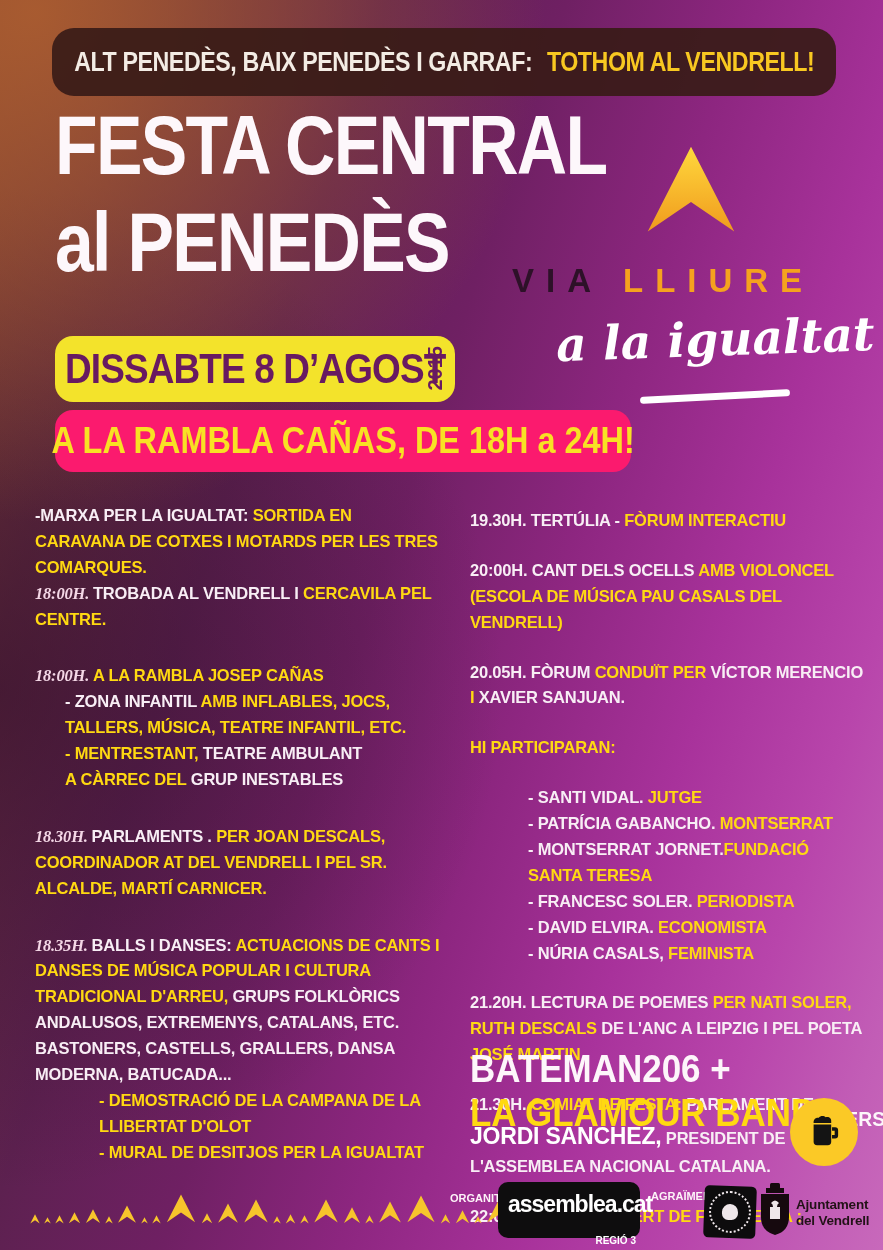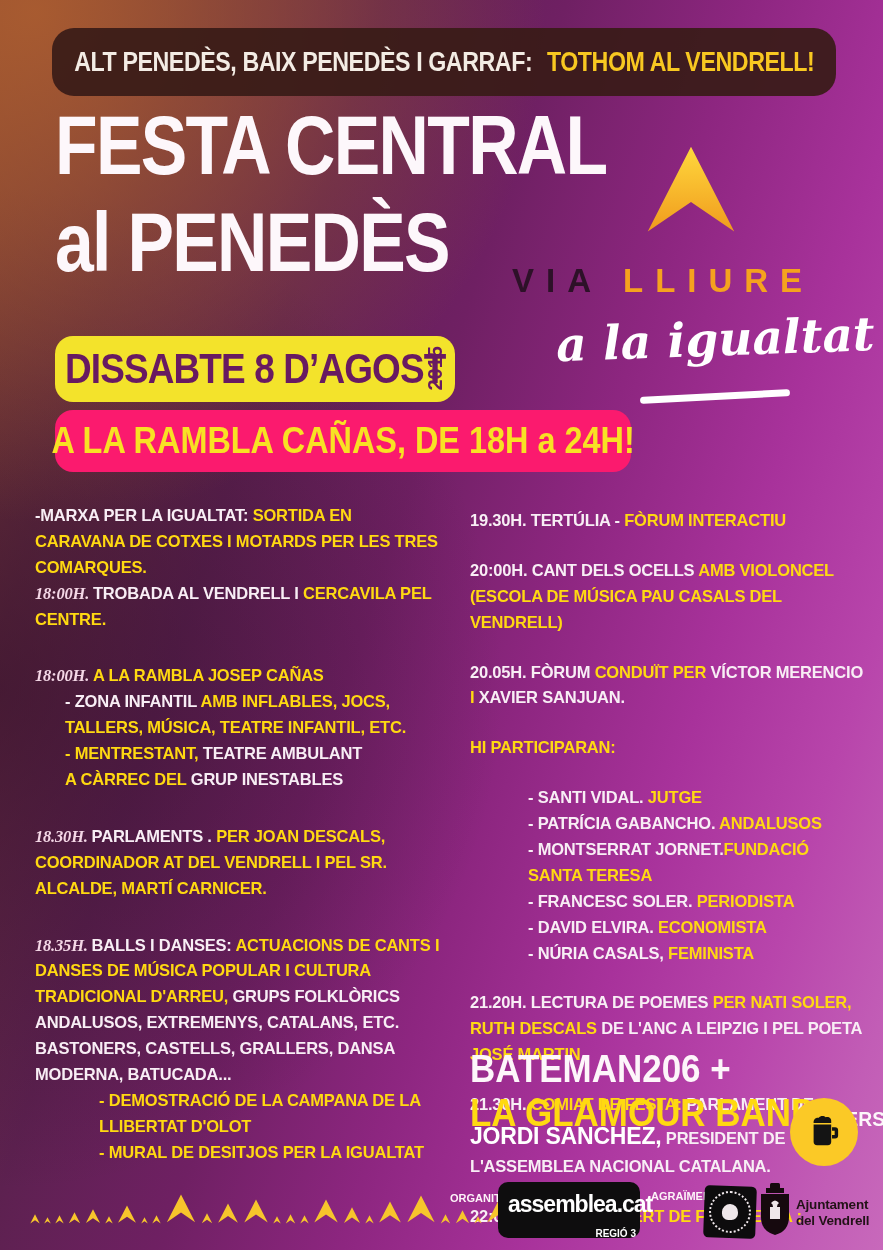--- a/index.html
+++ b/index.html
@@ -82,21 +82,21 @@
   
   .arrow-row{position:absolute;left:30px;top:1178px;width:412px;height:46px;display:flex;align-items:flex-end;gap:4px;}
   .f-label{position:absolute;color:#fdf3f8;font-size:11px;letter-spacing:0;}
   .organitza-label{left:450px;top:1192px;}
   .agraiments-label{left:651px;top:1190px;}
   .org-box{
     position:absolute;left:498px;top:1182px;width:142px;height:56px;background:#0e0d0e;border-radius:10px;
     color:#fff;box-sizing:border-box;padding:9px 4px 0 10px;text-align:center;
   }
   .org-name{font-size:23px;letter-spacing:-1px;}
-  .org-region{font-size:10px;text-align:right;margin-top:10px;}
+  .org-region{font-size:10px;text-align:right;margin-top:17px;}
   .stamp-logo{
     position:absolute;left:704px;top:1186px;width:52px;height:52px;background:#0d0c0d;border-radius:5px;transform:rotate(2deg);
     display:flex;align-items:center;justify-content:center;
   }
   .stamp-ring{width:38px;height:38px;border:2.5px dotted #efe7ea;border-radius:50%;display:flex;align-items:center;justify-content:center;}
   .stamp-core{width:16px;height:16px;background:#efe7ea;border-radius:50% 50% 40% 40%;}
   .shield-logo{position:absolute;left:757px;top:1183px;}
   .ajuntament{
     position:absolute;left:796px;top:1197px;color:#221217;font-size:13.5px;line-height:1.15;letter-spacing:-.2px;
   }
@@ -173,21 +173,21 @@
         <div class="sched-para ind-0"><span class="seg-w">20:00H. CANT DELS OCELLS </span><span class="seg-y">AMB VIOLONCEL (ESCOLA DE MÚSICA PAU CASALS DEL VENDRELL)</span></div>
       </div>
       <div class="sched-block">
         <div class="sched-para ind-0"><span class="seg-w">20.05H. FÒRUM </span><span class="seg-y">CONDUÏT PER </span><span class="seg-w">VÍCTOR MERENCIO </span><span class="seg-y">I </span><span class="seg-w">XAVIER SANJUAN.</span></div>
       </div>
       <div class="sched-block">
         <div class="sched-para ind-0"><span class="seg-y">HI PARTICIPARAN:</span></div>
       </div>
       <div class="sched-block">
         <div class="sched-para ind-3"><span class="seg-w">- SANTI VIDAL. </span><span class="seg-y">JUTGE</span></div>
-        <div class="sched-para ind-3"><span class="seg-w">- PATRÍCIA GABANCHO. </span><span class="seg-y">ANDALUSOS</span></div>
+        <div class="sched-para ind-3"><span class="seg-w">- PATRÍCIA GABANCHO. </span><span class="seg-y">MONTSERRAT</span></div>
         <div class="sched-para ind-3"><span class="seg-w">- MONTSERRAT JORNET.</span><span class="seg-y">FUNDACIÓ SANTA TERESA</span></div>
         <div class="sched-para ind-3"><span class="seg-w">- FRANCESC SOLER. </span><span class="seg-y">PERIODISTA</span></div>
         <div class="sched-para ind-3"><span class="seg-w">- DAVID ELVIRA. </span><span class="seg-y">ECONOMISTA</span></div>
         <div class="sched-para ind-3"><span class="seg-w">- NÚRIA CASALS, </span><span class="seg-y">FEMINISTA</span></div>
       </div>
       <div class="sched-block">
         <div class="sched-para ind-0"><span class="seg-w">21.20H. LECTURA DE POEMES </span><span class="seg-y">PER NATI SOLER, RUTH DESCALS </span><span class="seg-w">DE L'ANC A LEIPZIG I PEL POETA </span><span class="seg-y">JOSÉ MARTIN</span></div>
       </div>
       <div class="sched-block">
         <div class="sched-para ind-0"><span class="seg-w">21.30H. </span><span class="seg-y">COMIAT DE FESTA: </span><span class="seg-w">PARLAMENT DE </span><span class="seg-wl">JORDI SÀNCHEZ,</span><span class="seg-w"> PRESIDENT DE L'ASSEMBLEA NACIONAL CATALANA.</span></div>

